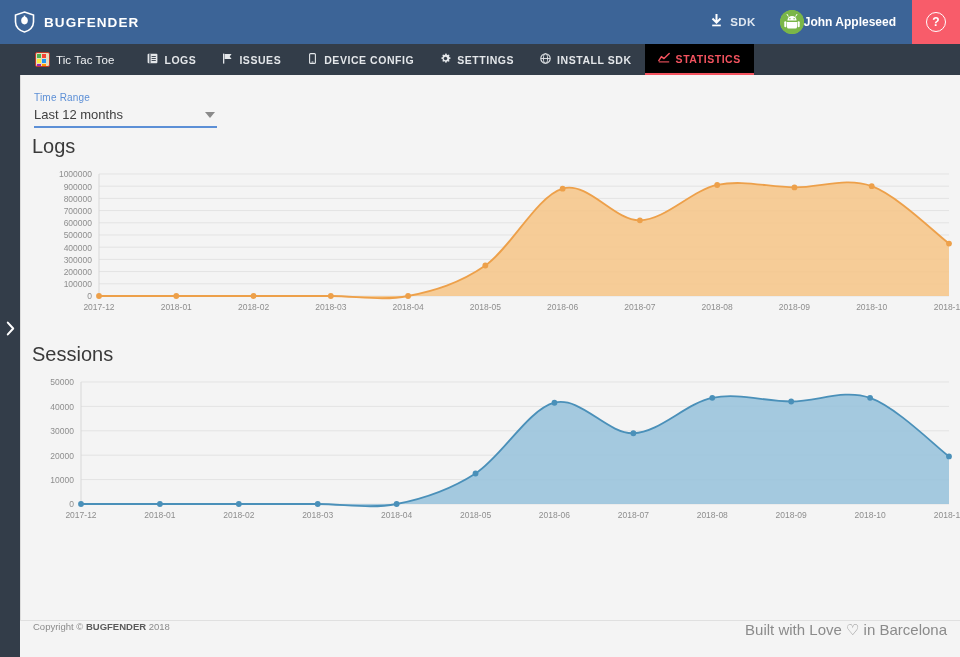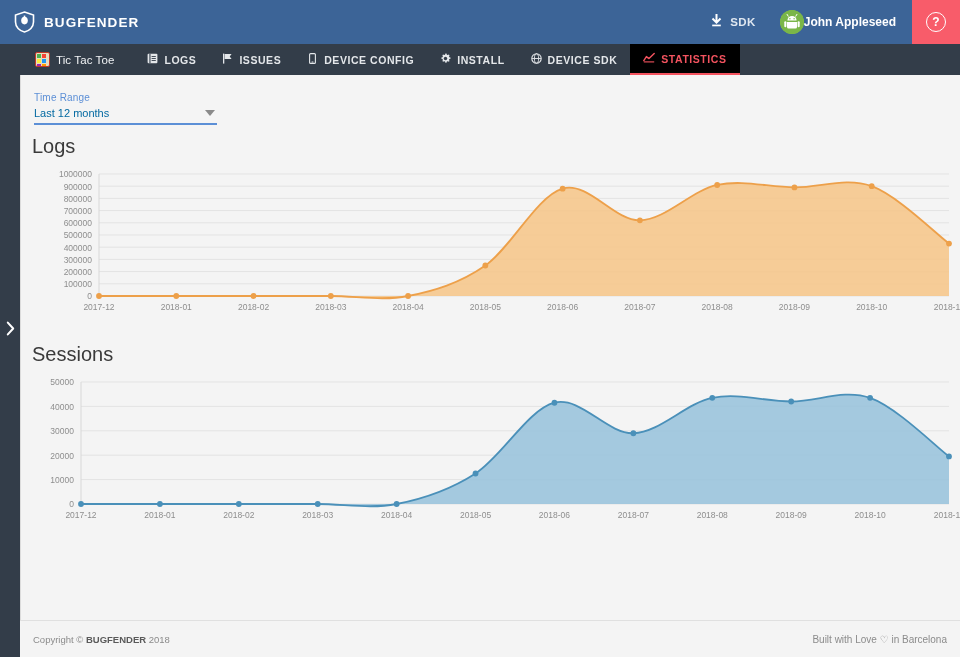--- a/index.html
+++ b/index.html
@@ -104,21 +104,21 @@
   }
 
   .select-wrap { position: absolute; top: 17px; left: 13px; width: 183px; }
   .select-label {
     color: #5c8fd6; font-size: 10px; letter-spacing: .2px; margin-bottom: 4px;
   }
   .select-field {
     position: relative; border-bottom: 2px solid #5c8fd6; padding-bottom: 4px;
     display: flex; align-items: center;
   }
-  .select-value { font-size: 11px; color: #0369a1; }
+  .select-value { font-size: 13px; color: #404040; }
   .caret {
     margin-left: auto; width: 0; height: 0;
     border-left: 5px solid transparent; border-right: 5px solid transparent;
     border-top: 6px solid #8a8a8a; margin-right: 2px;
   }
 
   .chart-title {
     font-size: 20px; color: #3a3a3a; font-weight: normal;
   }
   .chart-block { position: absolute; left: 0; width: 940px; }
@@ -128,25 +128,25 @@
 
   .plot {
     position: relative; width: 940px; height: 152px;
   }
   .plot svg { display: block; }
 
   
   .footer {
     position: absolute; left: 20px; bottom: 0; width: 940px; height: 37px;
     border-top: 1px solid #e0e0e0; background: #f4f4f4;
-    display: flex; align-items: center; padding: 0 13px; gap: 36px;
+    display: flex; align-items: flex-start; padding: 0 13px; gap: 36px;
   }
   .copy { font-size: 9.5px; color: #8b8b8b; }
   .copy b { color: #5a5a5a; font-weight: bold; }
-  .built { margin-left: auto; font-size: 10px; color: #8b8b8b; }
+  .built { margin-left: auto; font-size: 15px; color: #8b8b8b; }
 </style>
 </head>
 <body>
 
 <div id="app">
 
   <div class="topbar">
     <div class="brand">
       <span class="brand-logo">
         <svg width="21" height="22" viewBox="0 0 21 22">
@@ -238,32 +238,32 @@
       <span>DEVICE CONFIG</span>
     </div>
 
     <div class="tab">
       <span class="ticon">
         <svg width="11" height="11" viewBox="0 0 11 11">
           <path d="M5.5 0.4 l1 .2 .35 1.1 .95 .4 1-.55 .75 .75 -.55 1 .4 .95 1.1 .35 v1.1 l-1.1 .35 -.4 .95 .55 1 -.75 .75 -1-.55 -.95 .4 -.35 1.1 h-1.1 l-.35-1.1 -.95-.4 -1 .55 -.75-.75 .55-1 -.4-.95 -1.1-.35 v-1.1 l1.1-.35 .4-.95 -.55-1 .75-.75 1 .55 .95-.4 .35-1.1 z" fill="#e4e7ea"></path>
           <circle cx="5.5" cy="5.5" r="1.7" fill="#333d49"></circle>
         </svg>
       </span>
-      <span>INSTALL</span>
+      <span>SETTINGS</span>
     </div>
 
     <div class="tab">
       <span class="ticon">
         <svg width="11" height="11" viewBox="0 0 11 11">
           <circle cx="5.5" cy="5.5" r="4.7" fill="none" stroke="#e4e7ea" stroke-width="1.1"></circle>
           <ellipse cx="5.5" cy="5.5" rx="2.1" ry="4.7" fill="none" stroke="#e4e7ea" stroke-width=".9"></ellipse>
           <path d="M0.9 5.5 h9.2" stroke="#e4e7ea" stroke-width=".9"></path>
         </svg>
       </span>
-      <span>DEVICE SDK</span>
+      <span>INSTALL SDK</span>
     </div>
 
     <div class="tab active">
       <span class="ticon">
         <svg width="12" height="11" viewBox="0 0 12 11">
           <polyline points="0.8,8.6 3.4,4.6 6,6.6 11.2,1.4" fill="none" stroke="#f3535f" stroke-width="1.4" stroke-linejoin="round" stroke-linecap="round"></polyline>
           <polyline points="0.8,9.9 11.2,9.9" stroke="#f3535f" stroke-width="1.1"></polyline>
         </svg>
       </span>
       <span>STATISTICS</span>

